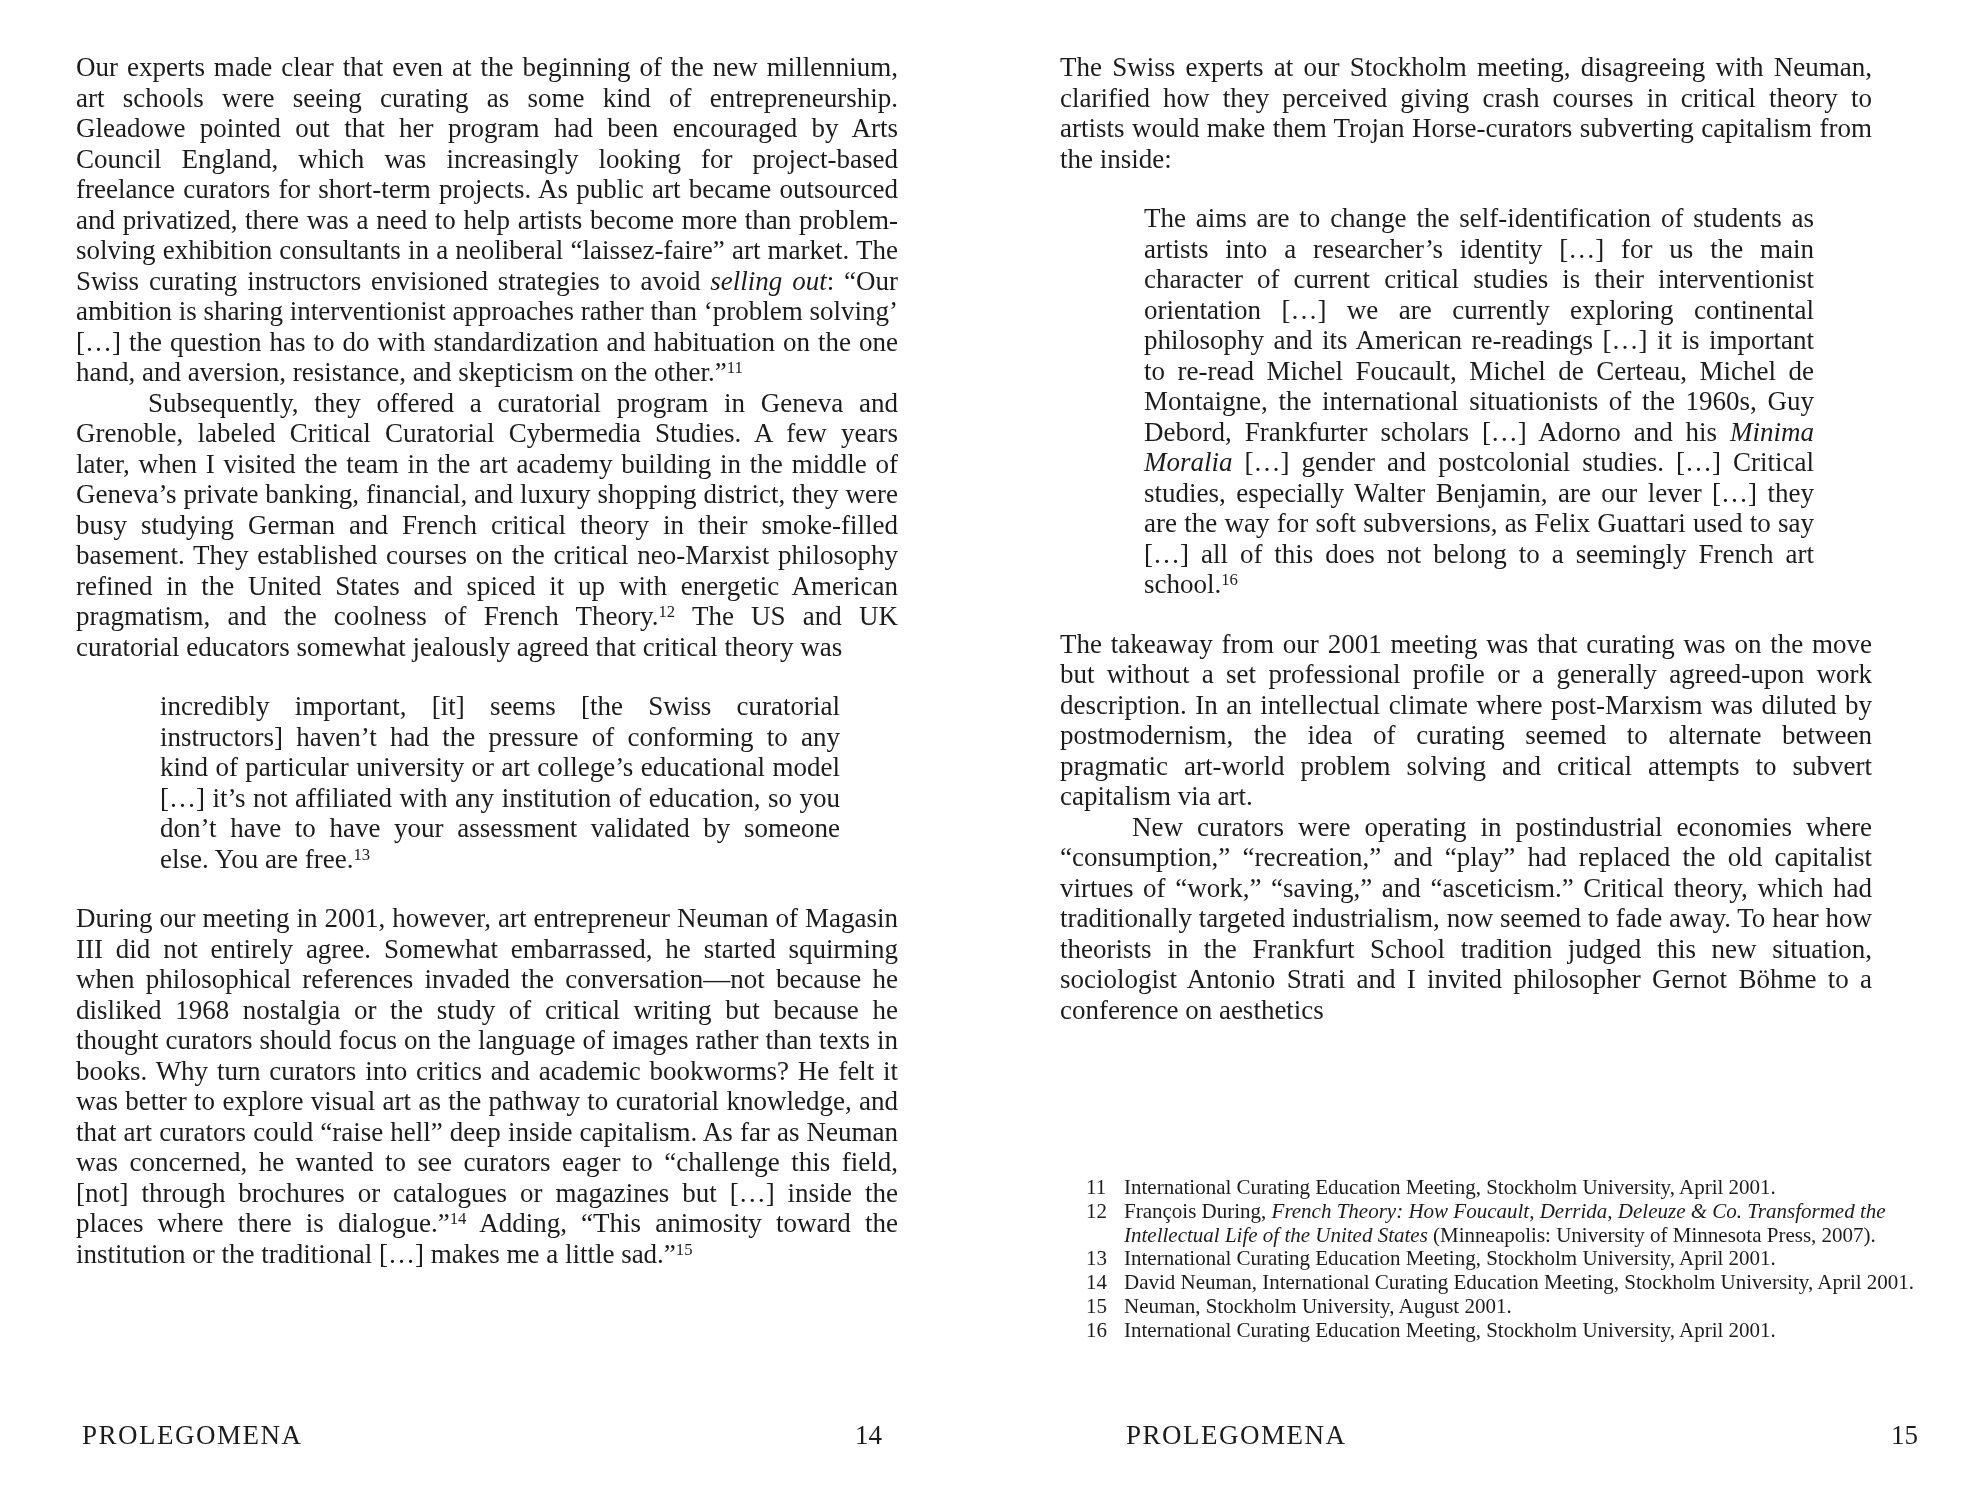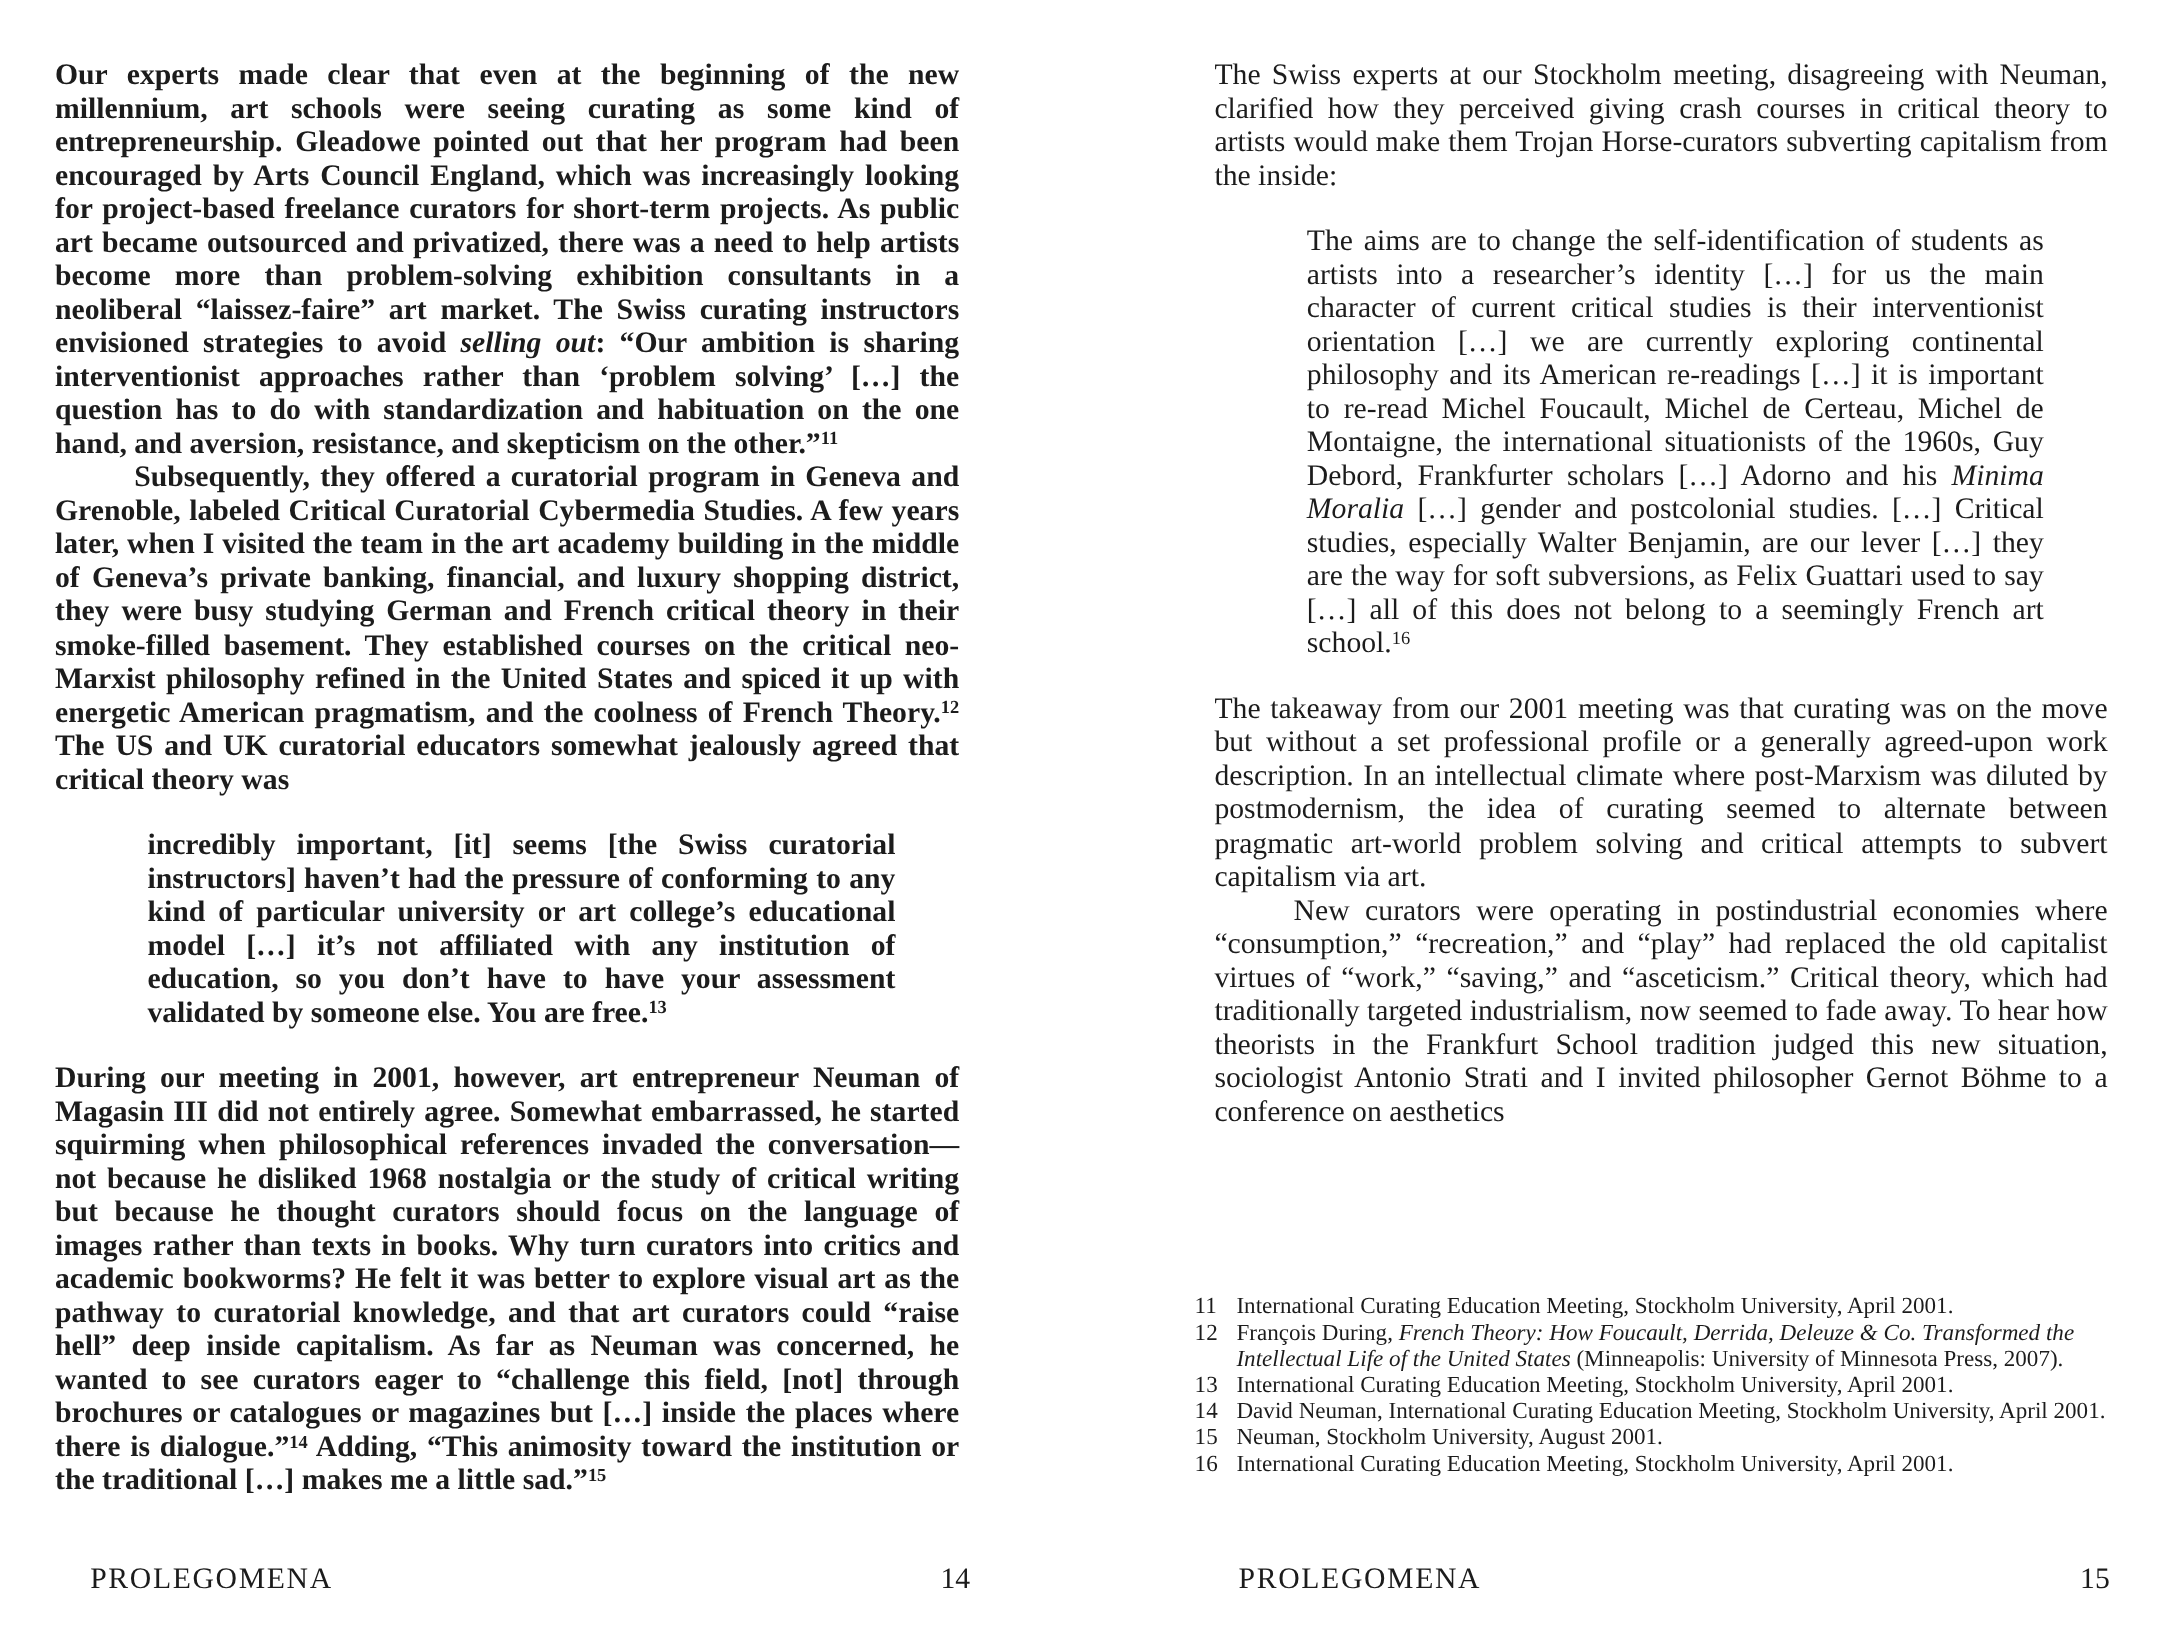--- a/index.html
+++ b/index.html
@@ -15,22 +15,22 @@
     font-family: "Liberation Serif", "DejaVu Serif", serif;
     color: #1c1c1c;
   }
   .page-text {
     position: absolute;
     top: 52px;
     text-align: justify;
     hyphens: auto;
     -webkit-hyphens: auto;
   }
-  .page-text.left  { left: 50px;   width: 822px; font-weight: bold; }
-  .page-text.right { left: 1104px; width: 812px; }
+  .page-text.left  { left: 76px;   width: 822px; }
+  .page-text.right { left: 1060px; width: 812px; }
 
   p.para {
     margin: 0;
     font-size: 27px;
     line-height: 30.5px;
   }
   p.para.indent { text-indent: 72px; }
   p.para.quote  {
     margin: 29px 58px 29px 84px;
     text-align: justify;

